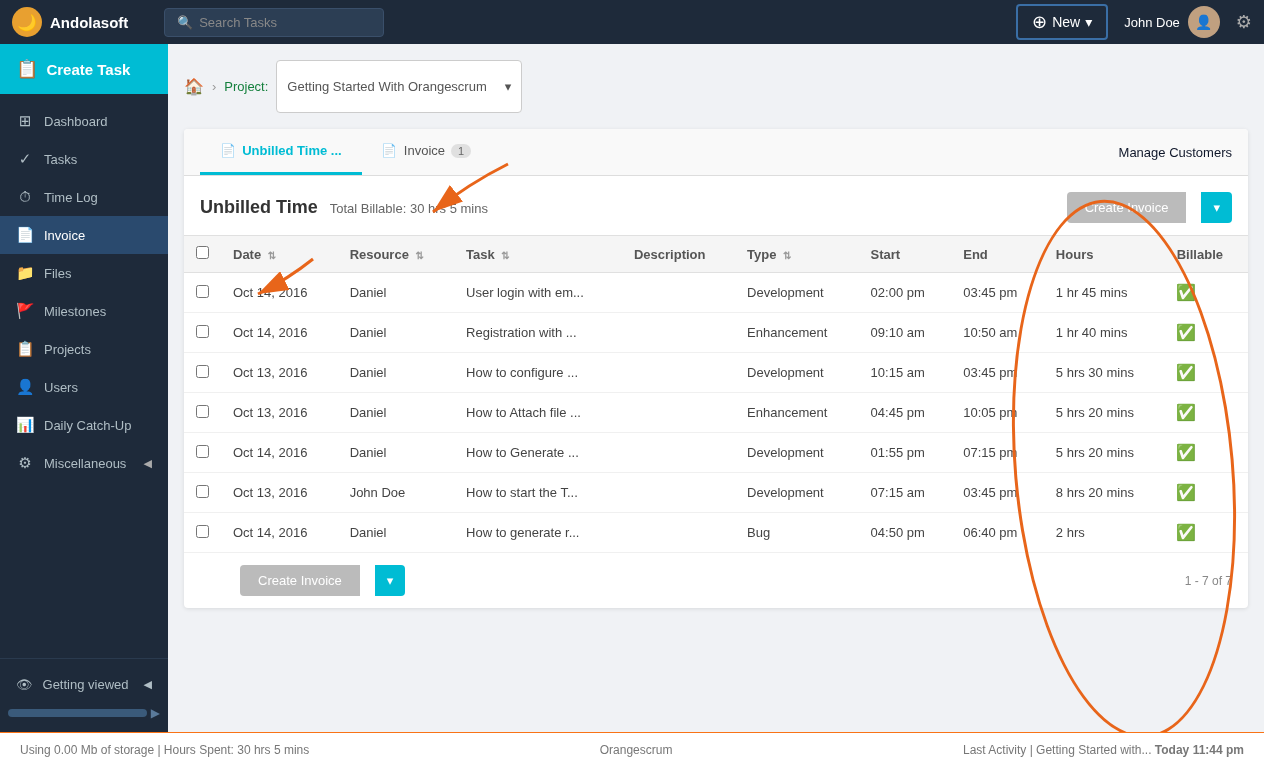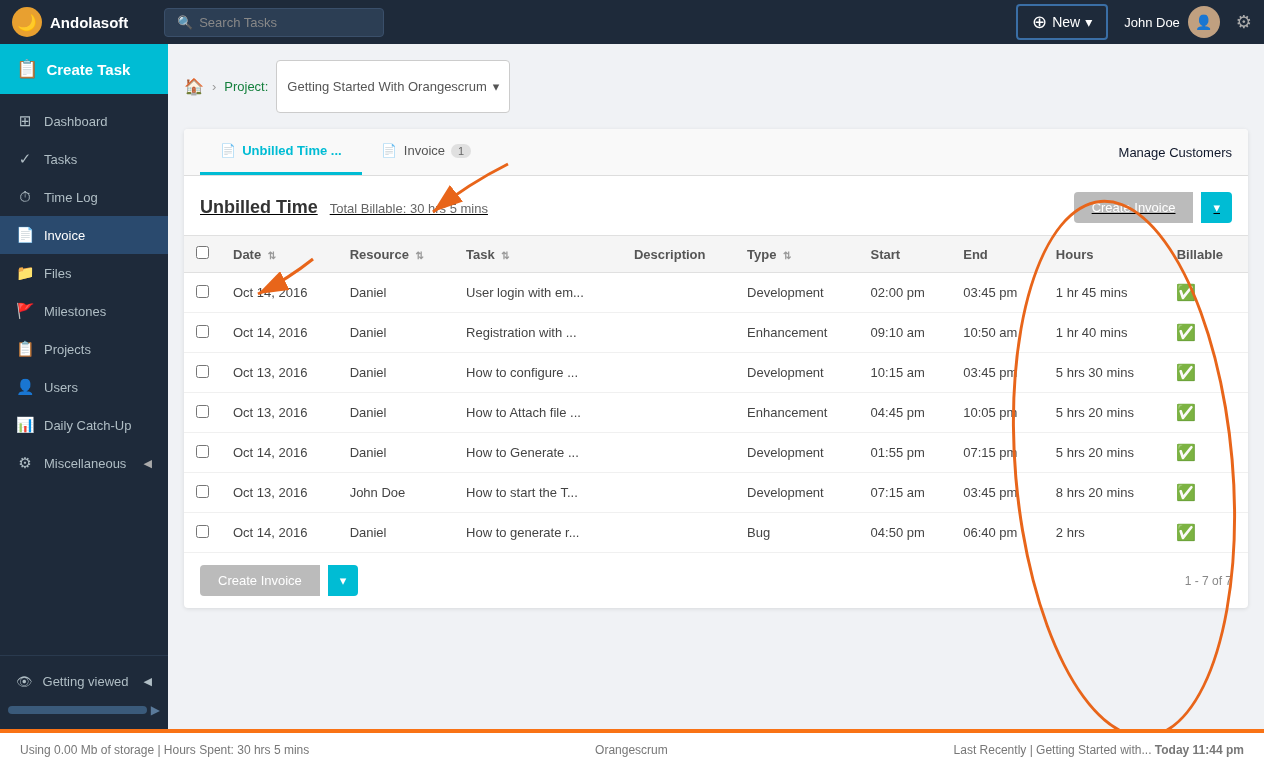--- a/index.html
+++ b/index.html
@@ -175,21 +175,21 @@
     .breadcrumb .project-label { color: #15803d; }
     .project-select {
       background: white;
       border: 1px solid #ccc;
       border-radius: 4px;
       padding: 18px 10px;
       font-size: 13px;
       cursor: pointer;
       display: flex;
       align-items: center;
-      gap: 6px;
+      gap: 18px;
     }
 
     
     .card {
       background: white;
       border-radius: 4px;
       box-shadow: 0 1px 4px rgba(0,0,0,0.1);
       overflow: hidden;
     }
 
@@ -233,37 +233,37 @@
       font-size: 13px;
       padding: 10px 0;
     }
 
     
     .table-header-row {
       display: flex;
       align-items: center;
       justify-content: space-between;
       padding: 16px 16px 12px;
-      text-decoration: underline;
     }
     .unbilled-title {
       font-size: 18px;
       font-weight: bold;
       color: #333;
     }
     .total-billable {
       font-size: 13px;
       color: #666;
       margin-left: 12px;
     }
     .header-left { display: flex; align-items: baseline; }
     .create-invoice-area {
       display: flex;
       align-items: center;
-      gap: 8px;
+      gap: 15px;
+      margin-left: 40px;
     }
     .create-invoice-btn {
       background: #bbb;
       color: white;
       border: none;
       padding: 8px 18px;
       cursor: pointer;
       font-size: 13px;
       border-radius: 4px 0 0 4px;
     }
@@ -317,21 +317,21 @@
     }
     .pagination-info {
       font-size: 12px;
       color: #888;
       margin-left: auto;
     }
 
     
     .page-footer {
       background: white;
-      border-top: 4px solid #f97316;
+      border-top: 1px solid #f97316;
       padding: 10px 20px;
       display: flex;
       align-items: center;
       justify-content: space-between;
       font-size: 12px;
       color: #777;
       flex-shrink: 0;
     }
 
     
@@ -642,16 +642,16 @@
         </div>
       </div>
     </div>
   </div>
 </div>
 
 <div class="page-footer">
   <span>Using 0.00 Mb of storage | Hours Spent: 30 hrs 5 mins</span>
   <span>Orangescrum</span>
   <span>
-    <span>Last Recently | Getting Started with...</span>
+    <span>Last Activity | Getting Started with...</span>
     <strong>Today 11:44 pm</strong>
   </span>
 </div>
 
 </body></html>

